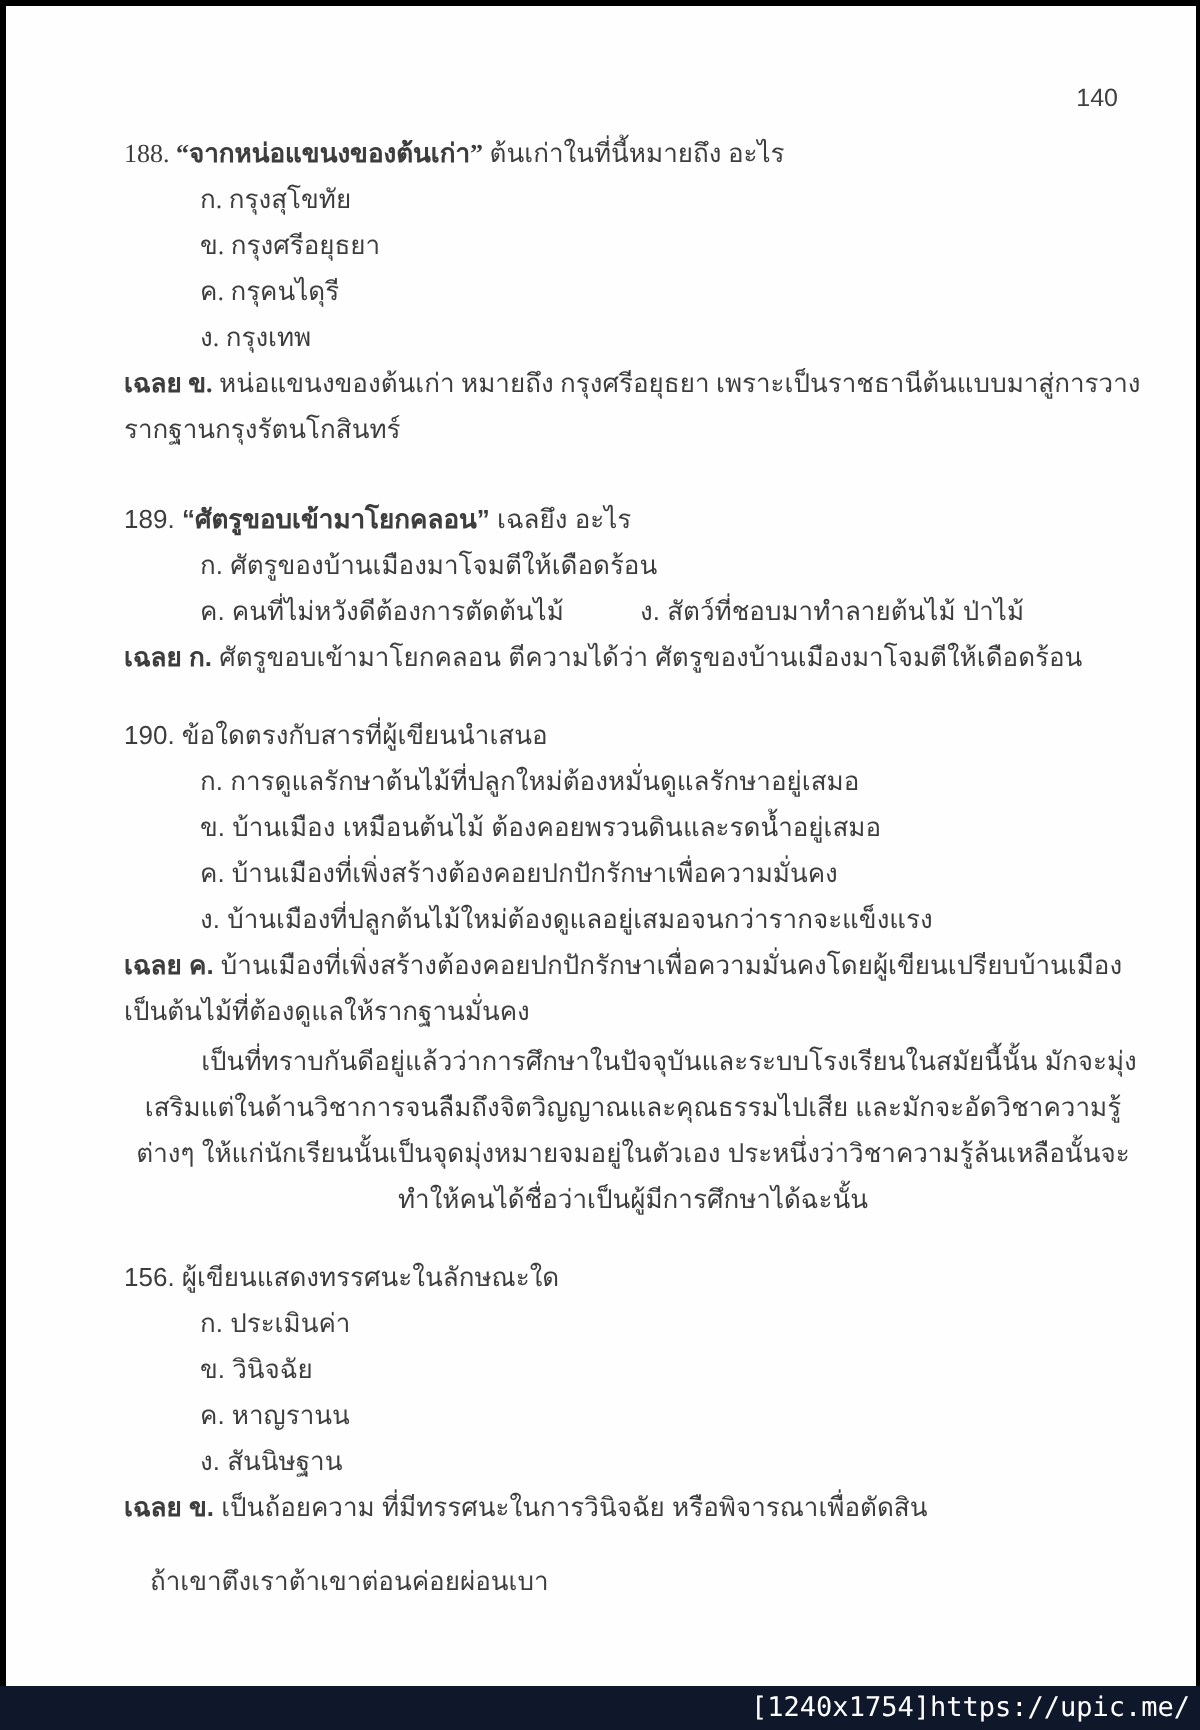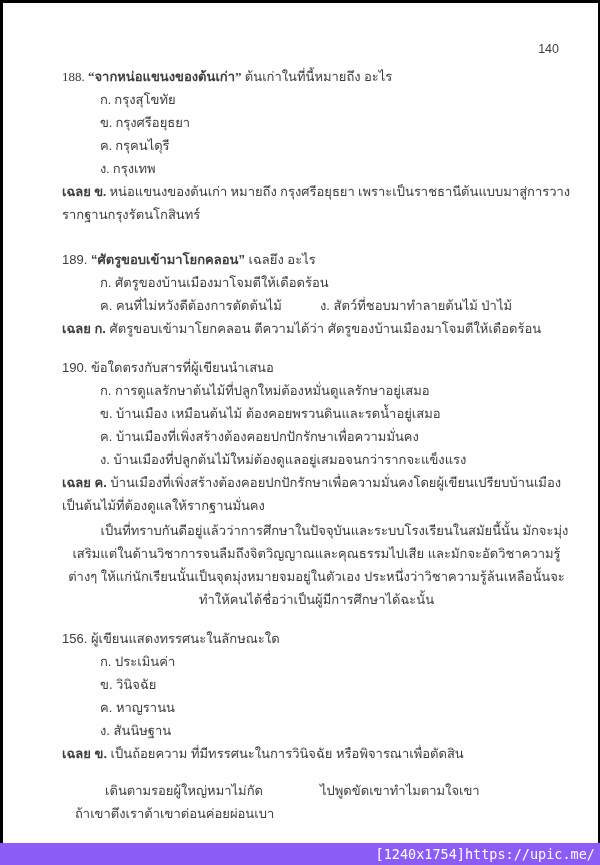--- a/index.html
+++ b/index.html
@@ -38,21 +38,21 @@
   .answer{margin:0;}
   .passage{margin-top:2px;text-indent:36px;text-align:center;}
   .poem{margin-top:4px;}
   .poemrow{display:flex;white-space:nowrap;}
   .poemrow.r1{margin-left:43px;}
   .poemrow.r1 .c1{width:215px;flex:none;}
   .poemrow.r2{margin-left:13px;}
   .poemrow.r2 .c1{width:245px;flex:none;}
   .footer-bar{
     position:absolute;left:0;right:0;bottom:0;height:22px;
-    background:#8b5cf6;color:#fff;text-align:right;line-height:22px;
+    background:#0f172a;color:#fff;text-align:right;line-height:22px;
     font-family:"DejaVu Sans Mono","Liberation Mono",monospace;
     font-size:13.5px;padding-right:5px;box-sizing:border-box;
   }
 </style>
 </head>
 <body>
 
 <div class="page">
 
   <div class="page-number">140</div>
@@ -101,24 +101,20 @@
       <span class="c3">ค. หาญรานน</span>
       <span class="c4">ง. สันนิษฐาน</span>
     </div>
     <div class="answer"><span class="bold">เฉลย ข.</span><span> เป็นถ้อยความ ที่มีทรรศนะในการวินิจฉัย หรือพิจารณาเพื่อตัดสิน</span></div>
   </div>
 
   <div class="q q192">
   </div>
 
   <div class="poem">
-    <div class="poemrow r1">
-      <span class="c1">เดินตามรอยผู้ใหญ่หมาไม่กัด</span>
-      <span class="c2">ไปพูดขัดเขาทำไมตามใจเขา</span>
-    </div>
     <div class="poemrow r2">
       <span class="c1">ถ้าเขาตึงเราต้าเขาต่อนค่อยผ่อนเบา</span>
     </div>
   </div>
 
 </div>
 
 <div class="footer-bar">
   <span>[1240x1754]https://upic.me/</span>
 </div>

